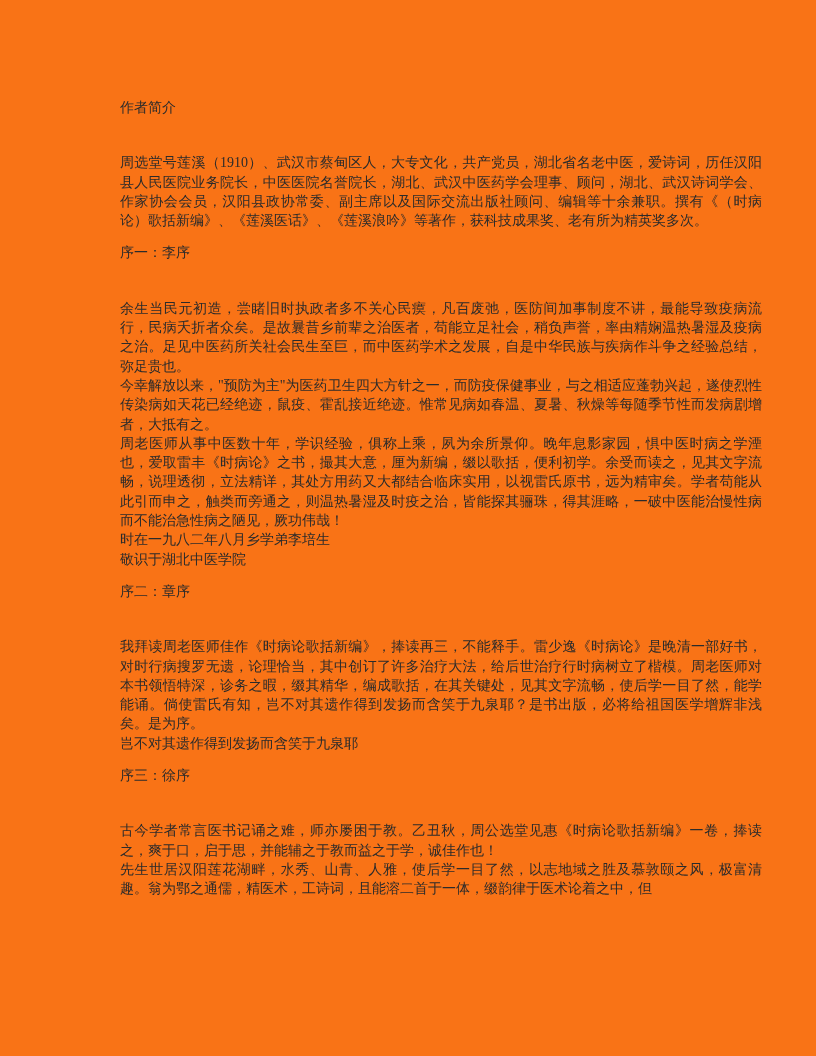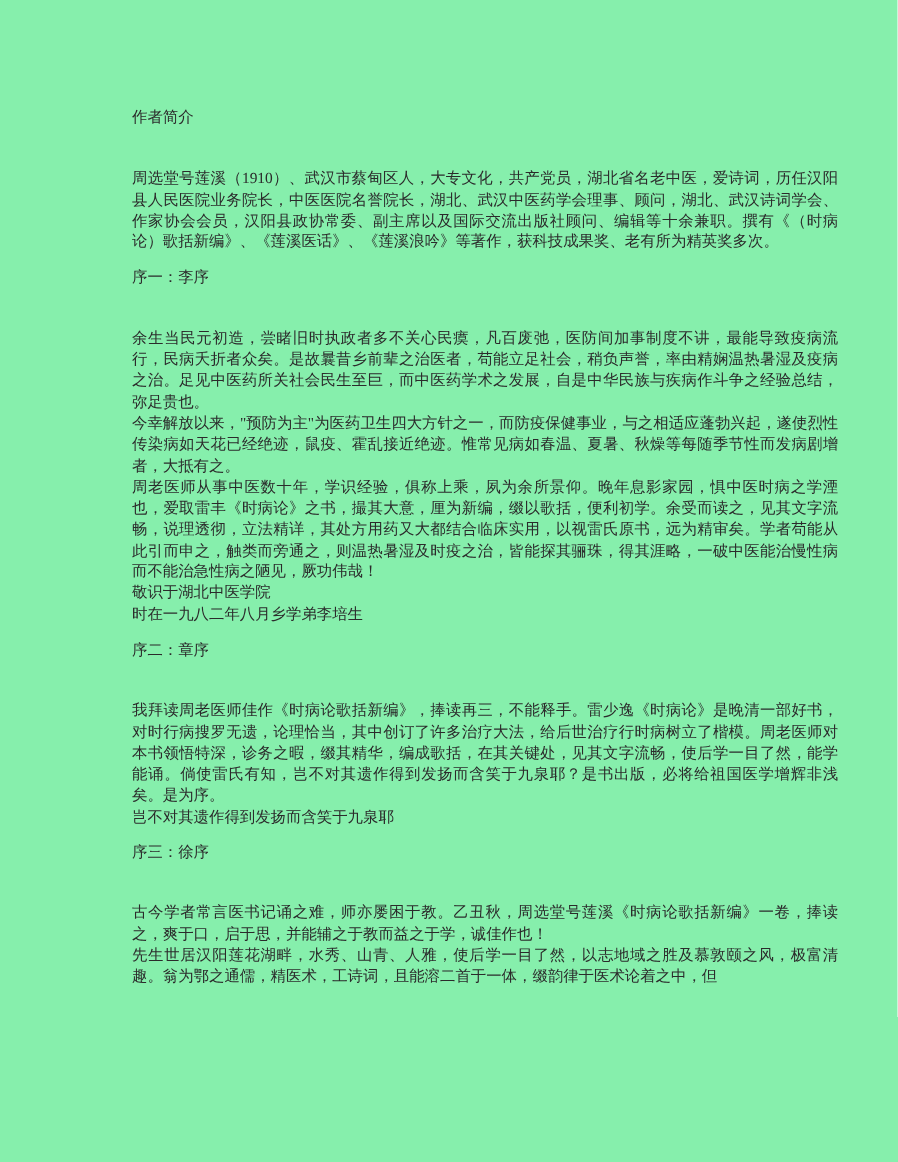--- a/index.html
+++ b/index.html
@@ -5,21 +5,21 @@
   html, body {
     margin: 0;
     padding: 0;
     background: #ffffff;
   }
   .page {
     position: relative;
     width: 816px;
     height: 1056px;
     box-sizing: border-box;
-    background: #86efac;
+    background: #f97316;
     color: #2b2b2b;
     font-family: "Liberation Serif", "DejaVu Serif", serif;
     font-size: 14px;
     line-height: 19.3px;
     padding: 98px 54px 0 120px;
     overflow: hidden;
     text-align: justify;
   }
   .heading {
     margin: 13px 0 36px 0;
@@ -43,26 +43,26 @@
 
   <p class="heading first">作者简介</p>
 
   <p class="para">周选堂号莲溪（1910）、武汉市蔡甸区人，大专文化，共产党员，湖北省名老中医，爱诗词，历任汉阳县人民医院业务院长，中医医院名誉院长，湖北、武汉中医药学会理事、顾问，湖北、武汉诗词学会、作家协会会员，汉阳县政协常委、副主席以及国际交流出版社顾问、编辑等十余兼职。撰有《（时病论）歌括新编》、《莲溪医话》、《莲溪浪吟》等著作，获科技成果奖、老有所为精英奖多次。</p>
 
   <p class="heading">序一：李序</p>
 
   <p class="para">余生当民元初造，尝睹旧时执政者多不关心民瘼，凡百废弛，医防间加事制度不讲，最能导致疫病流行，民病夭折者众矣。是故曩昔乡前辈之治医者，苟能立足社会，稍负声誉，率由精娴温热暑湿及疫病之治。足见中医药所关社会民生至巨，而中医药学术之发展，自是中华民族与疾病作斗争之经验总结，弥足贵也。</p>
   <p class="para">今幸解放以来，"预防为主"为医药卫生四大方针之一，而防疫保健事业，与之相适应蓬勃兴起，遂使烈性传染病如天花已经绝迹，鼠疫、霍乱接近绝迹。惟常见病如春温、夏暑、秋燥等每随季节性而发病剧增者，大抵有之。</p>
   <p class="para">周老医师从事中医数十年，学识经验，俱称上乘，夙为余所景仰。晚年息影家园，惧中医时病之学湮也，爱取雷丰《时病论》之书，撮其大意，厘为新编，缀以歌括，便利初学。余受而读之，见其文字流畅，说理透彻，立法精详，其处方用药又大都结合临床实用，以视雷氏原书，远为精审矣。学者苟能从此引而申之，触类而旁通之，则温热暑湿及时疫之治，皆能探其骊珠，得其涯略，一破中医能治慢性病而不能治急性病之陋见，厥功伟哉！</p>
+  <p class="sig">时在一九八二年八月乡学弟李培生</p>
   <p class="sig">敬识于湖北中医学院</p>
-  <p class="sig">时在一九八二年八月乡学弟李培生</p>
 
   <p class="heading">序二：章序</p>
 
   <p class="para">我拜读周老医师佳作《时病论歌括新编》，捧读再三，不能释手。雷少逸《时病论》是晚清一部好书，对时行病搜罗无遗，论理恰当，其中创订了许多治疗大法，给后世治疗行时病树立了楷模。周老医师对本书领悟特深，诊务之暇，缀其精华，编成歌括，在其关键处，见其文字流畅，使后学一目了然，能学能诵。倘使雷氏有知，岂不对其遗作得到发扬而含笑于九泉耶？是书出版，必将给祖国医学增辉非浅矣。是为序。</p>
   <p class="sig">岂不对其遗作得到发扬而含笑于九泉耶</p>
 
   <p class="heading">序三：徐序</p>
 
-  <p class="para">古今学者常言医书记诵之难，师亦屡困于教。乙丑秋，周选堂号莲溪《时病论歌括新编》一卷，捧读之，爽于口，启于思，并能辅之于教而益之于学，诚佳作也！</p>
+  <p class="para">古今学者常言医书记诵之难，师亦屡困于教。乙丑秋，周公选堂见惠《时病论歌括新编》一卷，捧读之，爽于口，启于思，并能辅之于教而益之于学，诚佳作也！</p>
   <p class="para">先生世居汉阳莲花湖畔，水秀、山青、人雅，使后学一目了然，以志地域之胜及慕敦颐之风，极富清趣。翁为鄂之通儒，精医术，工诗词，且能溶二首于一体，缀韵律于医术论着之中，但</p>
 
 </div>
 
 </body></html>

